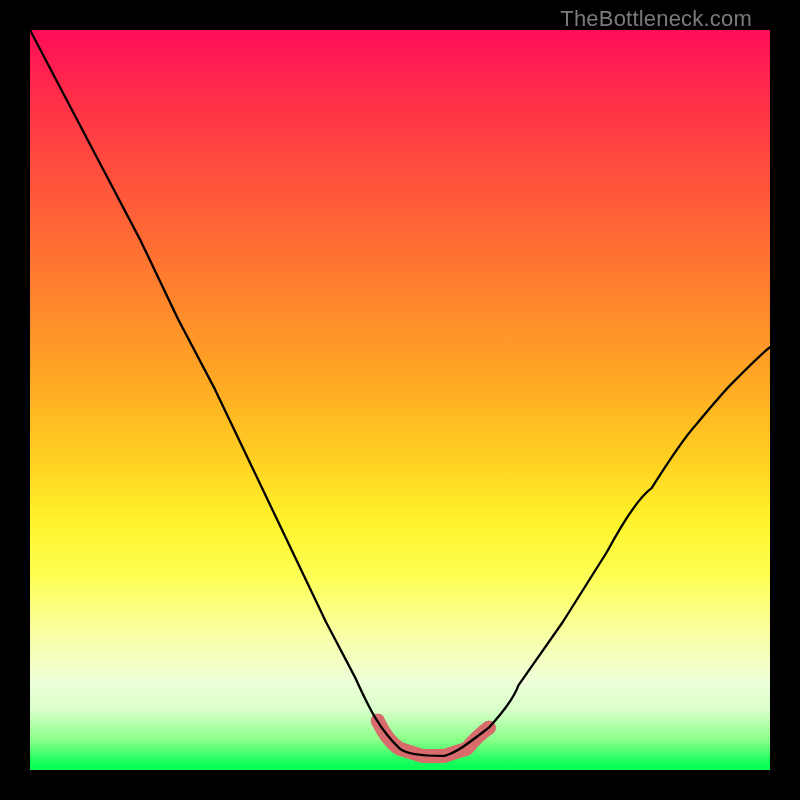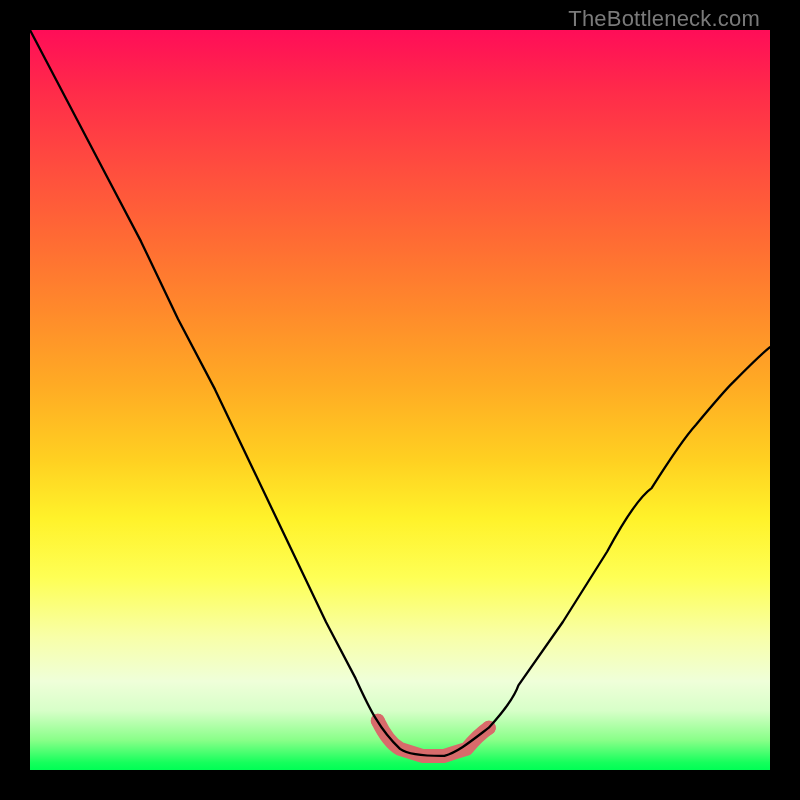--- a/index.html
+++ b/index.html
@@ -39,21 +39,21 @@
       #efffd9 88%,
       #d7ffc8 92%,
       #88ff88 96%,
       #15ff5c 99%,
       #00ff55 100%
     );
   }
   .watermark {
     position: absolute;
     top: 6px;
-    right: 40px;
+    right: 48px;
     color: #7a7a7a;
     font-size: 22px;
     font-weight: 500;
     letter-spacing: 0.2px;
   }
   svg.curve {
     position: absolute;
     left: 0;
     top: 0;
     width: 740px;

